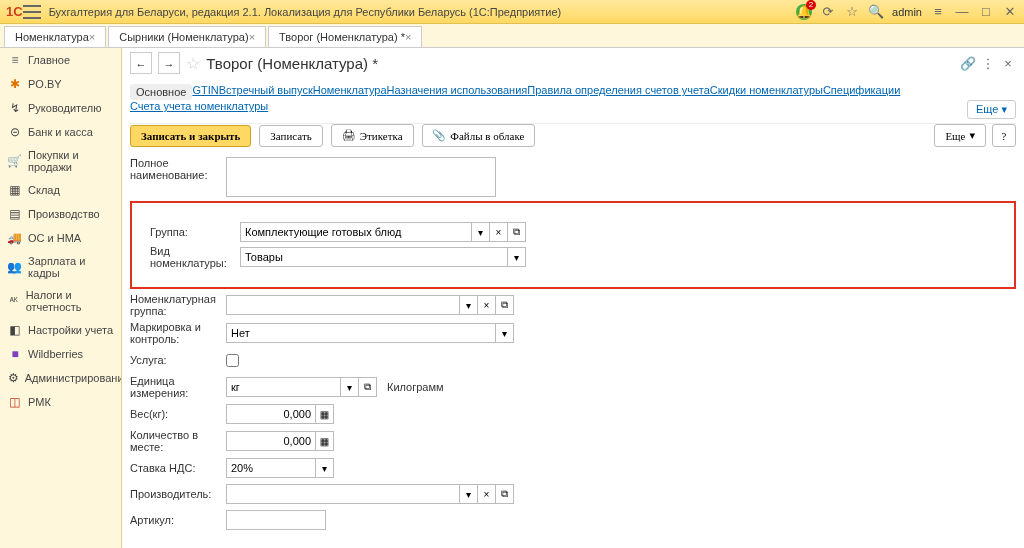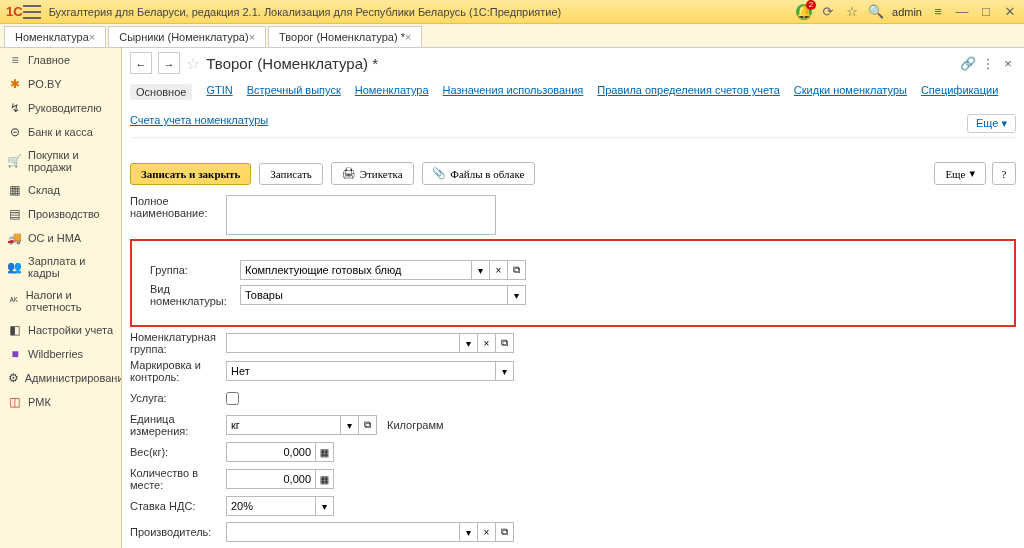--- a/index.html
+++ b/index.html
@@ -34,21 +34,21 @@
     .content { flex: 1; background: #fff; overflow-y: auto; padding: 4px 8px; }
     
     
     .page-header { display: flex; align-items: center; gap: 6px; margin-bottom: 6px; }
     .nav-btn { width: 22px; height: 22px; border: 1px solid #ccc; background: #fff; cursor: pointer; display: flex; align-items: center; justify-content: center; font-size: 11px; }
     .star { color: #ccc; font-size: 16px; }
     .page-title { font-size: 15px; color: #333; }
     .page-header-right { margin-left: auto; display: flex; gap: 4px; }
     
     
-    .subtabs { display: flex; gap: 14px; padding: 4px 0; border-bottom: 1px solid #eee; margin-bottom: 24px; flex-wrap: wrap; }
+    .subtabs { display: flex; padding: 4px 0; border-bottom: 1px solid #eee; margin-bottom: 0; flex-wrap: wrap; }
     .subtab { color: #0066b3; cursor: pointer; font-size: 11px; text-decoration: underline; }
     .subtab.active { color: #333; text-decoration: none; background: #eee; padding: 2px 6px; border-radius: 3px; }
     .subtab-more { margin-left: auto; color: #0066b3; cursor: pointer; border: 1px solid #ccc; padding: 2px 8px; border-radius: 3px; text-decoration: none; }
     
     
     .toolbar { display: flex; gap: 8px; margin-bottom: 10px; align-items: center; }
     .btn { padding: 4px 10px; border: 1px solid #bbb; background: #fff; cursor: pointer; font-size: 11px; border-radius: 3px; display: flex; align-items: center; gap: 4px; font-family: Liberation Serif, serif; }
     .btn.primary { background: #ffd963; border-color: #d0a020; font-weight: bold; }
     .toolbar-right { margin-left: auto; display: flex; gap: 6px; }
     .btn-help { width: 24px; padding: 4px; justify-content: center; }

